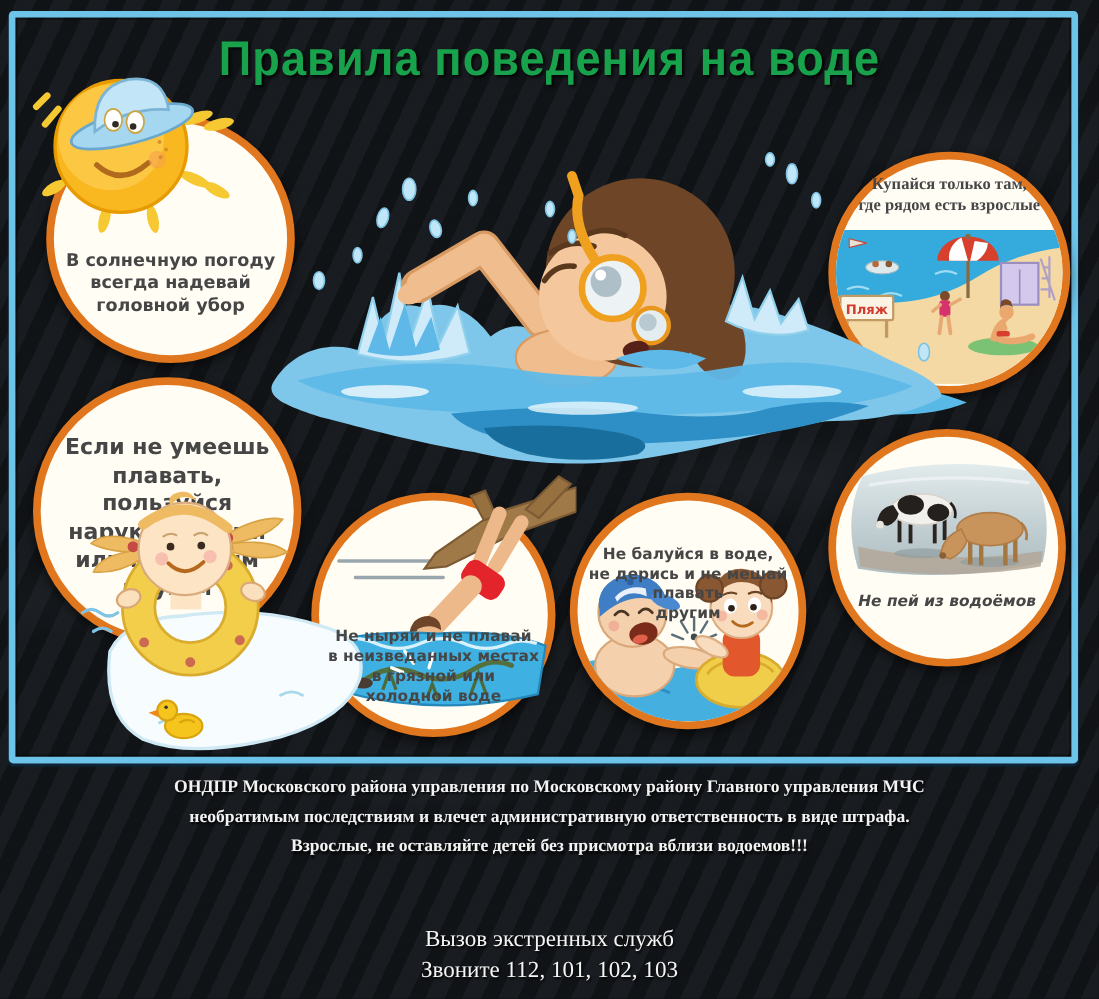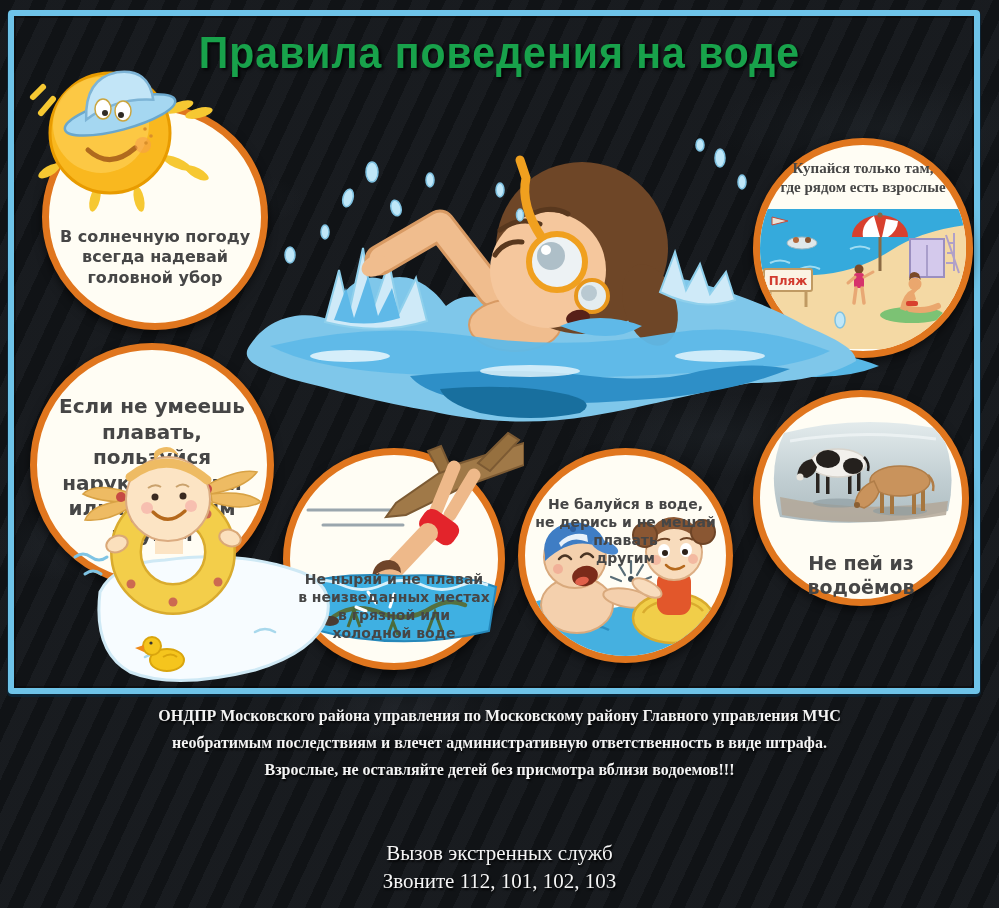--- a/index.html
+++ b/index.html
@@ -41,21 +41,21 @@
   #c1 .caption{top:96px; font-size:16px;margin-top:20px;}
   #c2{left:753px; top:138px; width:206px; height:206px;}
   #c2 .caption{top:14px; font-size:15px; z-index:3;font-family:Liberation Serif, serif;}
   #c3{left:30px; top:343px; width:230px; height:230px;}
   #c3 .caption{top:44px; font-size:20px; z-index:1;}
   #c4{left:283px; top:448px; width:208px; height:208px;}
   #c4 .caption{top:116px; font-size:14px; z-index:3;}
   #c5{left:518px; top:448px; width:201px; height:201px;}
   #c5 .caption{top:24px; font-size:14px; z-index:3;margin-top:17px;}
   #c6{left:753px; top:390px; width:202px; height:202px;}
-  #c6 .caption{top:154px; font-size:19px; z-index:3;}
+  #c6 .caption{top:142px; font-size:14px; z-index:3;font-style:italic;}
   .overflow-art{position:absolute; pointer-events:none;}
   .warning{
     position:absolute; top:702px; left:0; width:100%; text-align:center;
     font-family:"Liberation Serif",serif; font-weight:bold; color:#f3f3f3;
     font-size:16px; line-height:27px; text-shadow:1px 2px 2px rgba(0,0,0,.9);
   }
   .warning div{white-space:nowrap;}
   .emergency{
     position:absolute; top:839px; left:0; width:100%; text-align:center;
     font-family:"Liberation Serif",serif; font-weight:normal; color:#f5f5f5;

